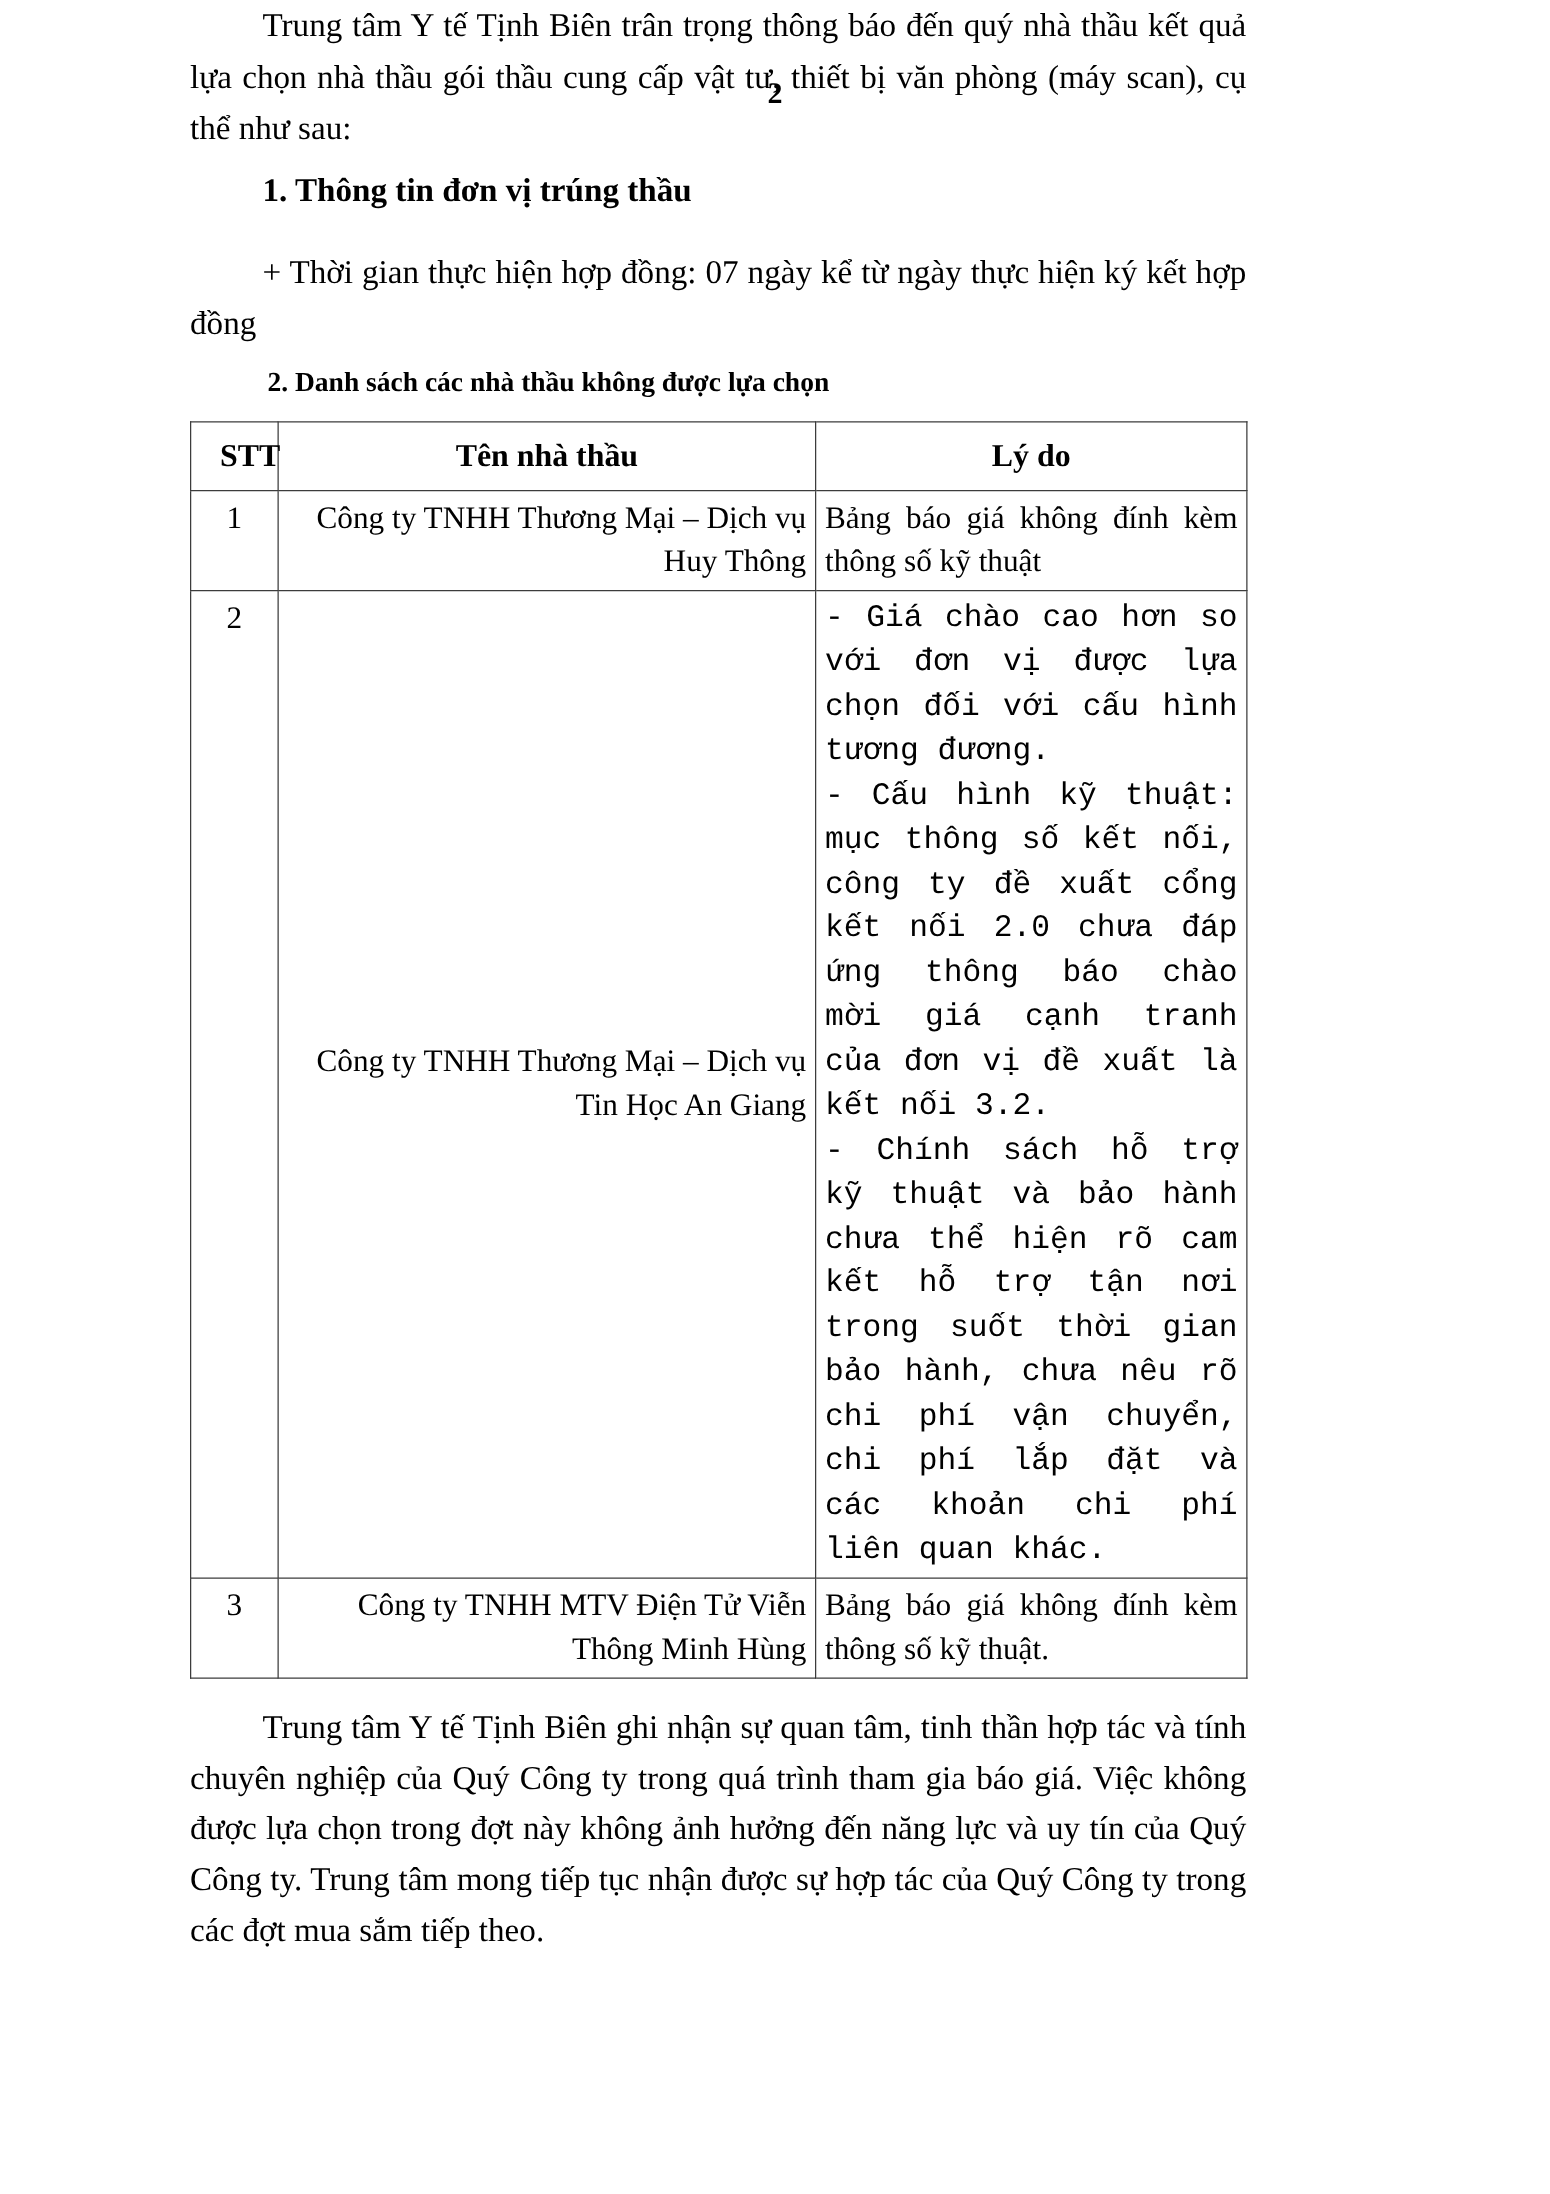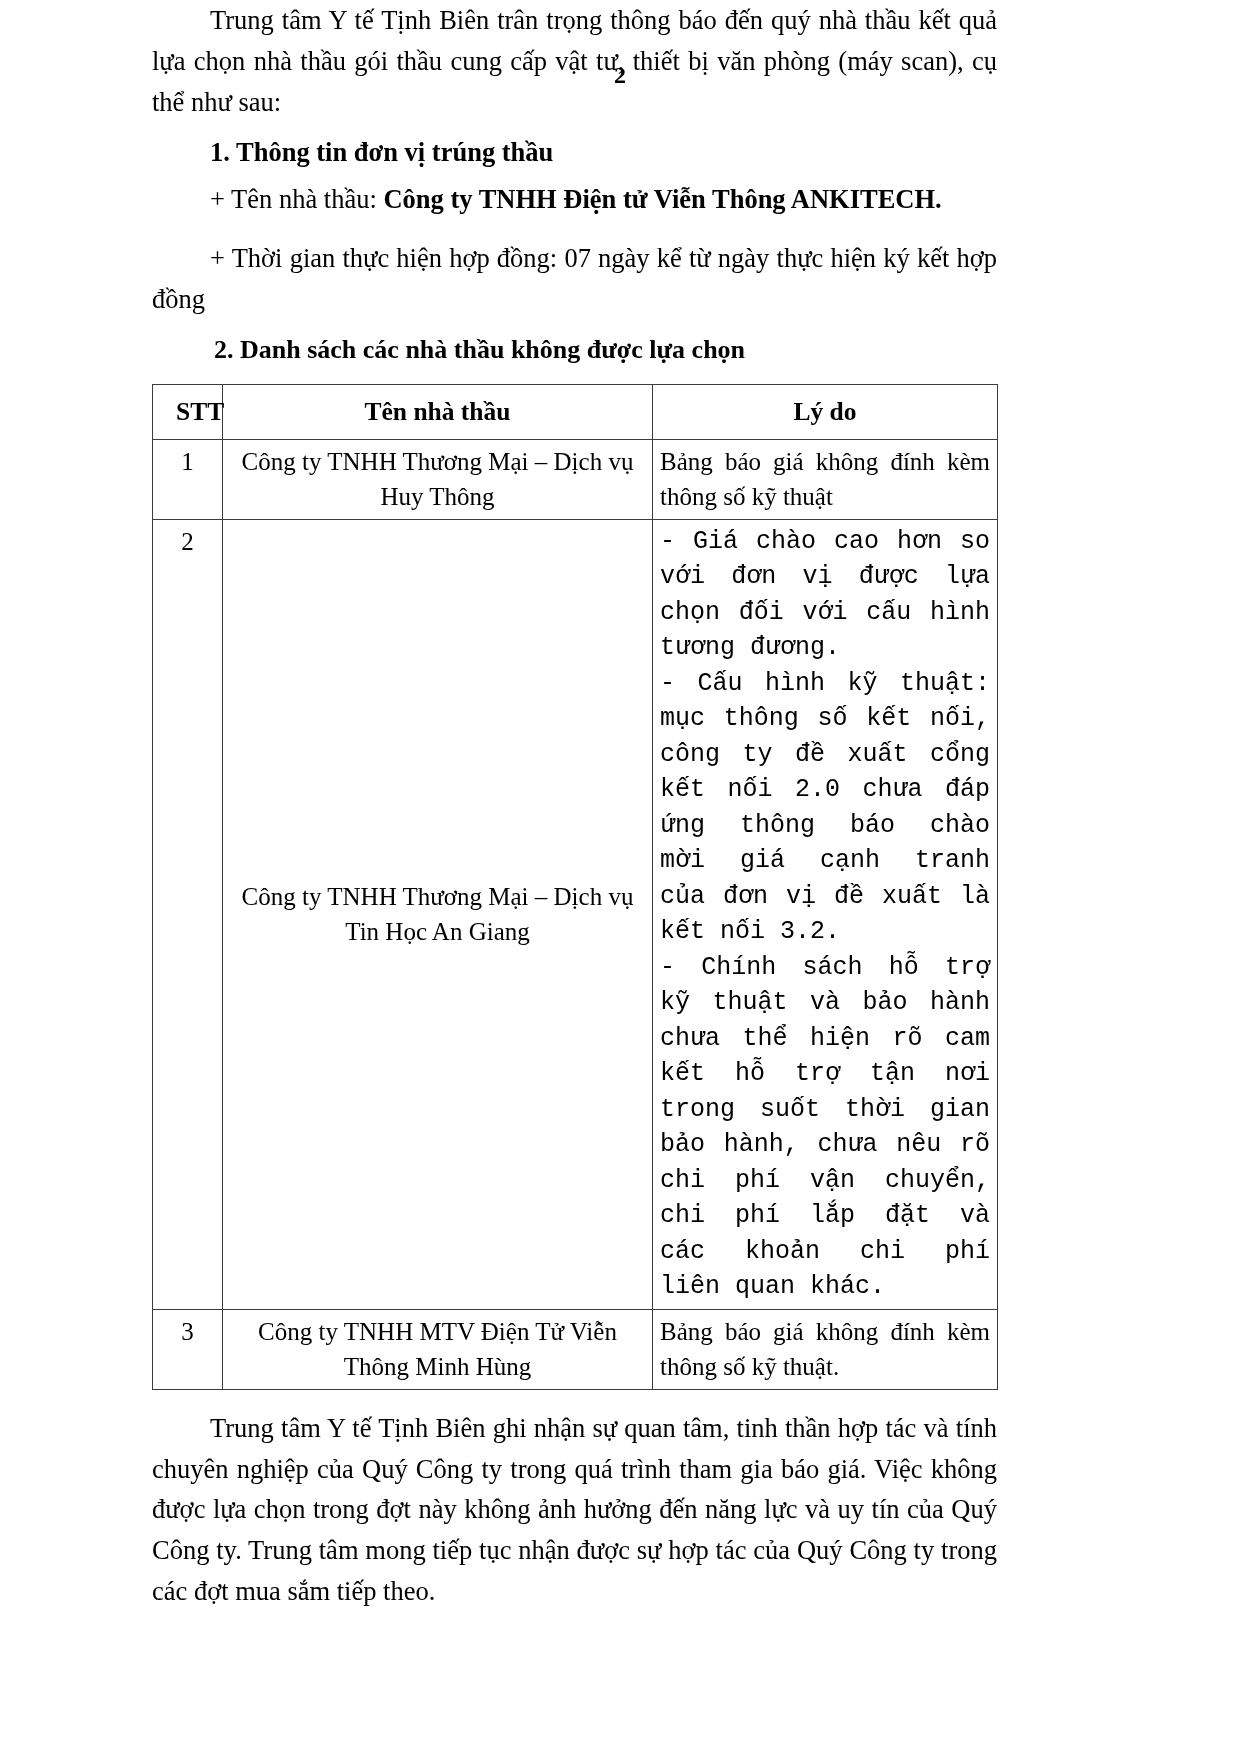--- a/index.html
+++ b/index.html
@@ -50,21 +50,21 @@
   }
   .heading {
     margin: 0;
     font-size: 26.5px;
     font-weight: bold;
     line-height: 1.54;
     padding-left: 58px;
   }
   .heading-2 {
     margin: 0;
-    font-size: 26px;
+    font-size: 22px;
     font-weight: bold;
     line-height: 1.54;
     padding-left: 62px;
   }
   .plus-line {
     margin: 0;
     font-size: 26.5px;
     line-height: 1.54;
     text-align: justify;
     text-indent: 58px;
@@ -99,21 +99,21 @@
   col.c-stt { width: 70px; }
   col.c-name { width: 430px; }
   col.c-reason { width: 345px; }
 
   td.stt {
     text-align: center;
     vertical-align: middle;
     font-size: 25px;
   }
   td.name {
-    text-align: center;
+    text-align: right;
     vertical-align: top;
   }
   td.reason {
     text-align: justify;
     text-justify: inter-word;
     vertical-align: top;
   }
   td.reason.top {
     vertical-align: top;
     font-family: Liberation Mono, monospace;
@@ -146,21 +146,20 @@
   <div class="content">
 
     <p class="body-text indent first-para">Trung tâm Y tế Tịnh Biên trân trọng thông báo đến quý nhà thầu kết quả lựa chọn nhà thầu gói thầu cung cấp vật tư, thiết bị văn phòng (máy scan), cụ thể như sau:</p>
 
     <div class="spacer-sm"></div>
 
     <p class="heading">1. Thông tin đơn vị trúng thầu</p>
 
     <div class="spacer-xs"></div>
 
-    <p class="plus-line"><span>+ Tên nhà thầu: </span><strong class="inline-b">Công ty TNHH Điện tử Viễn Thông ANKITECH.</strong></p>
 
     <div class="spacer-xs"></div>
 
 
     <div class="spacer-xs"></div>
 
 
     <div class="spacer-xs"></div>
 
     <p class="plus-line">+ Thời gian thực hiện hợp đồng: 07 ngày kể từ ngày thực hiện ký kết hợp đồng</p>

